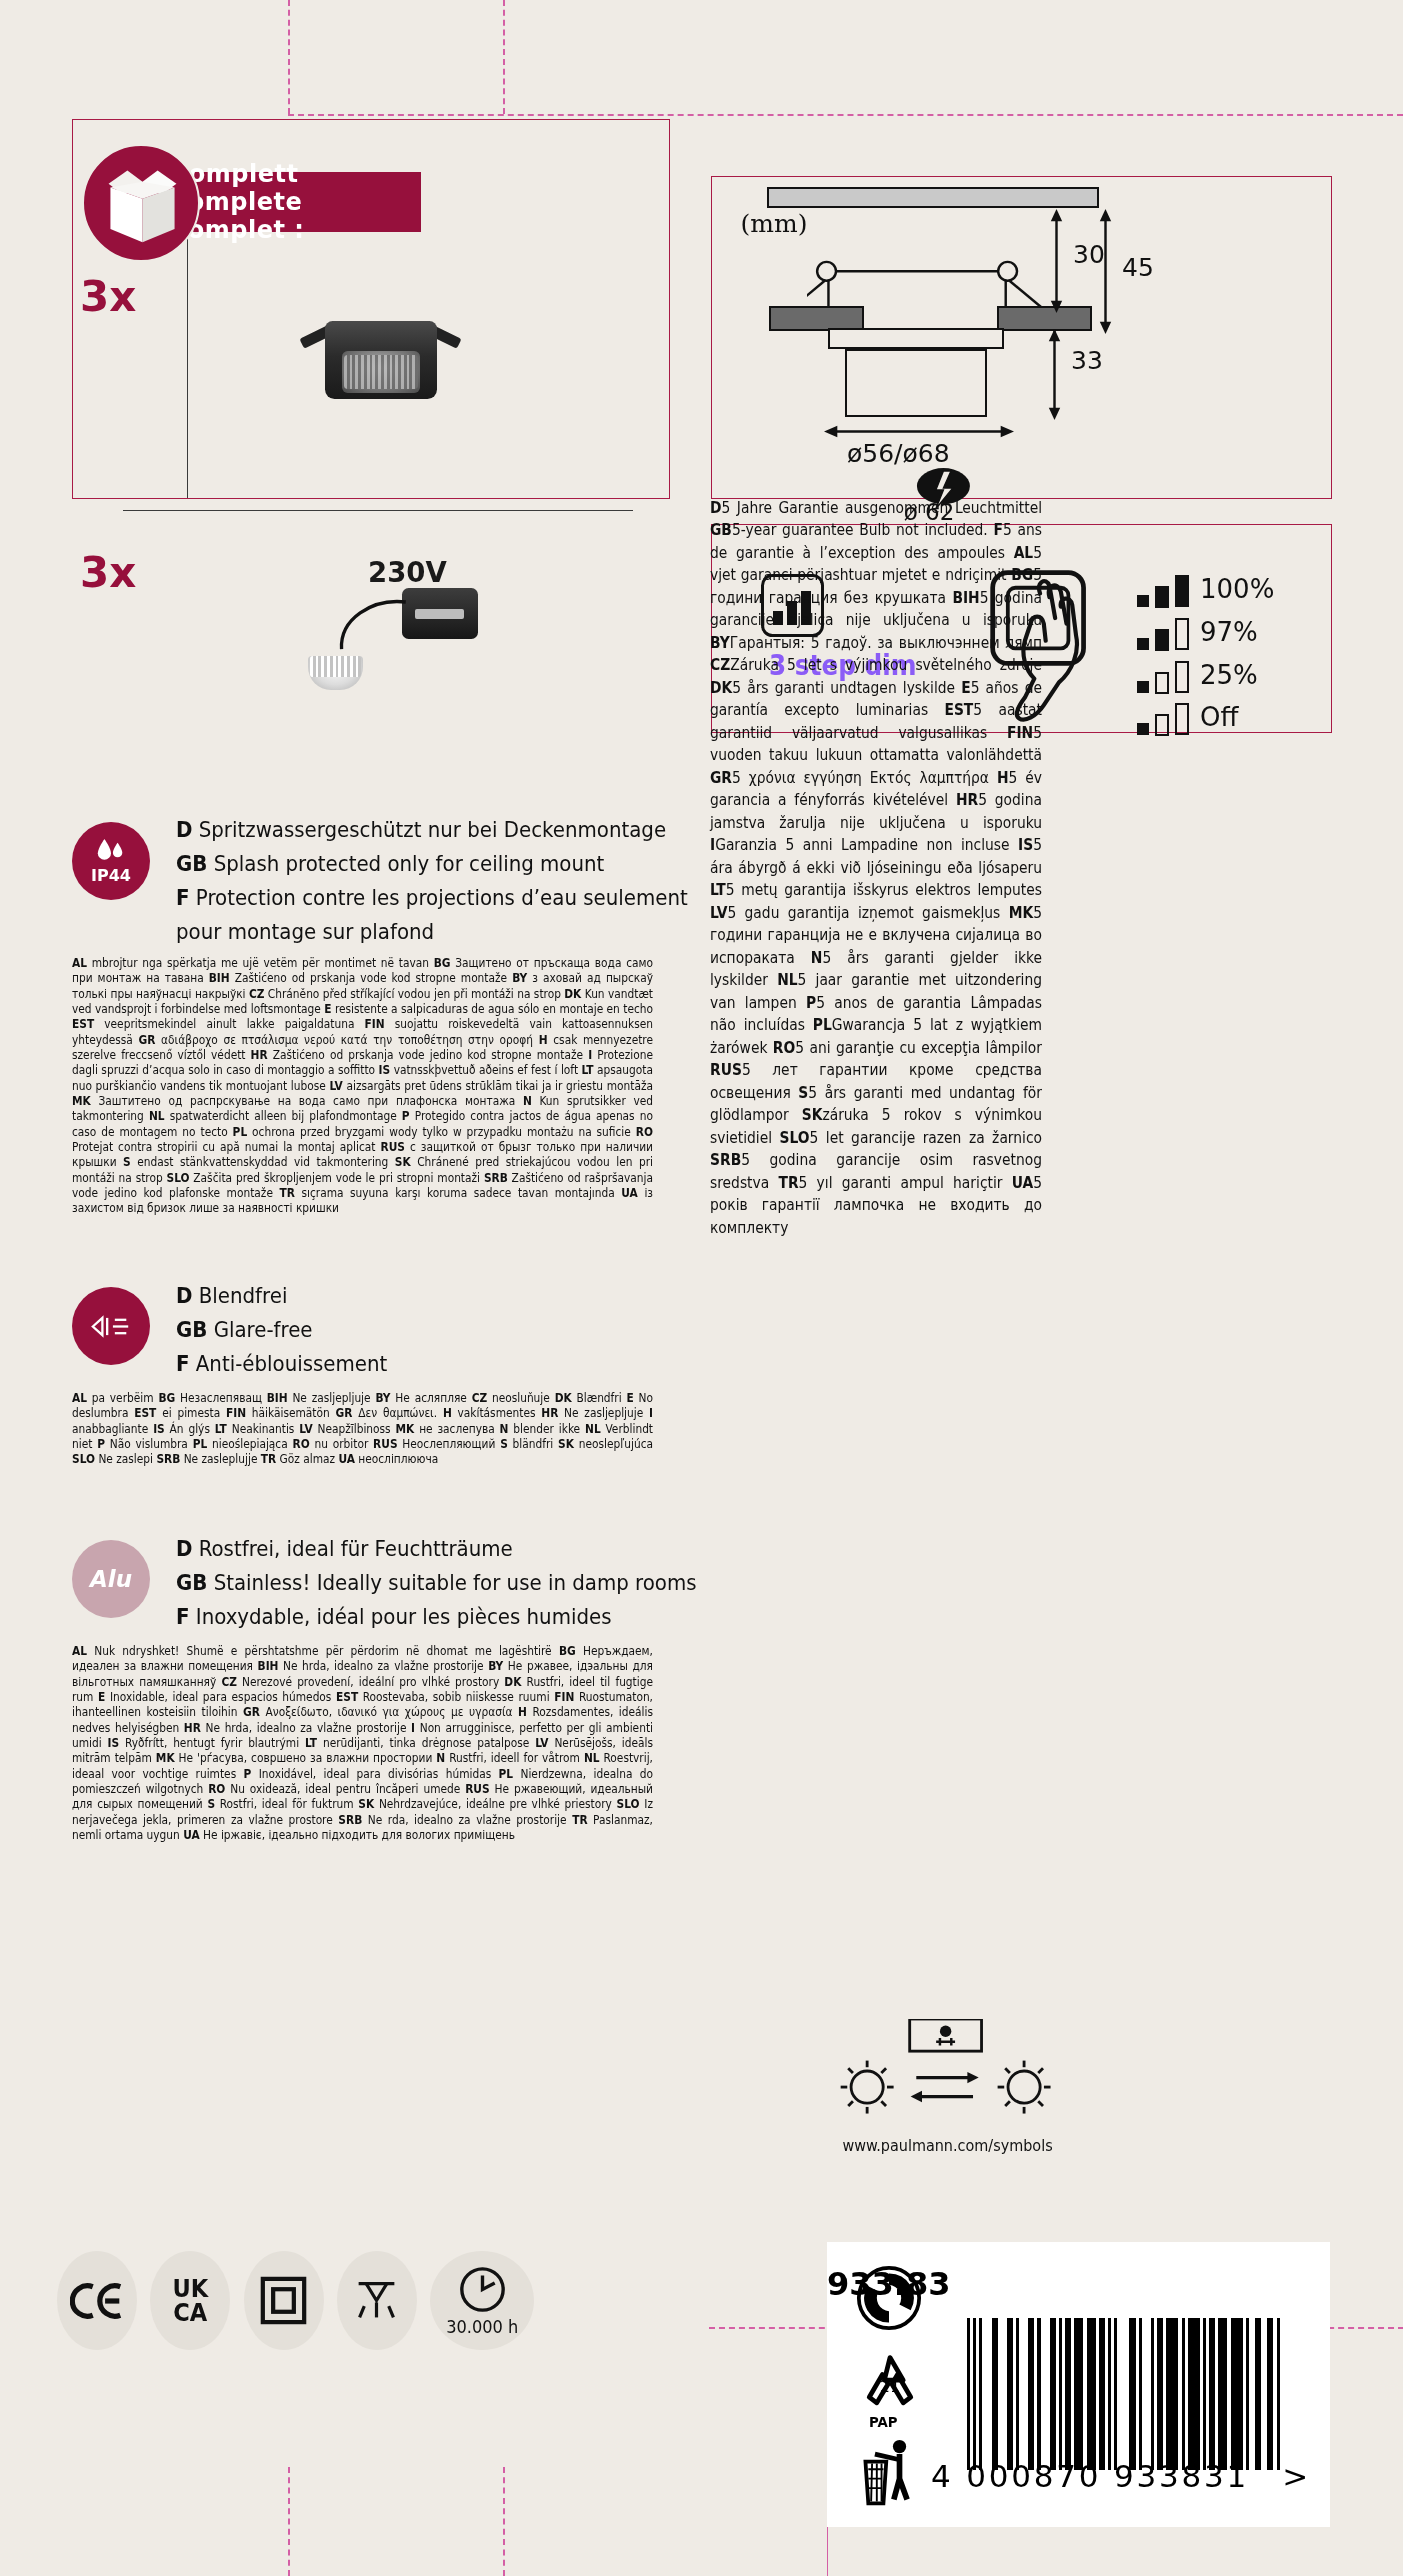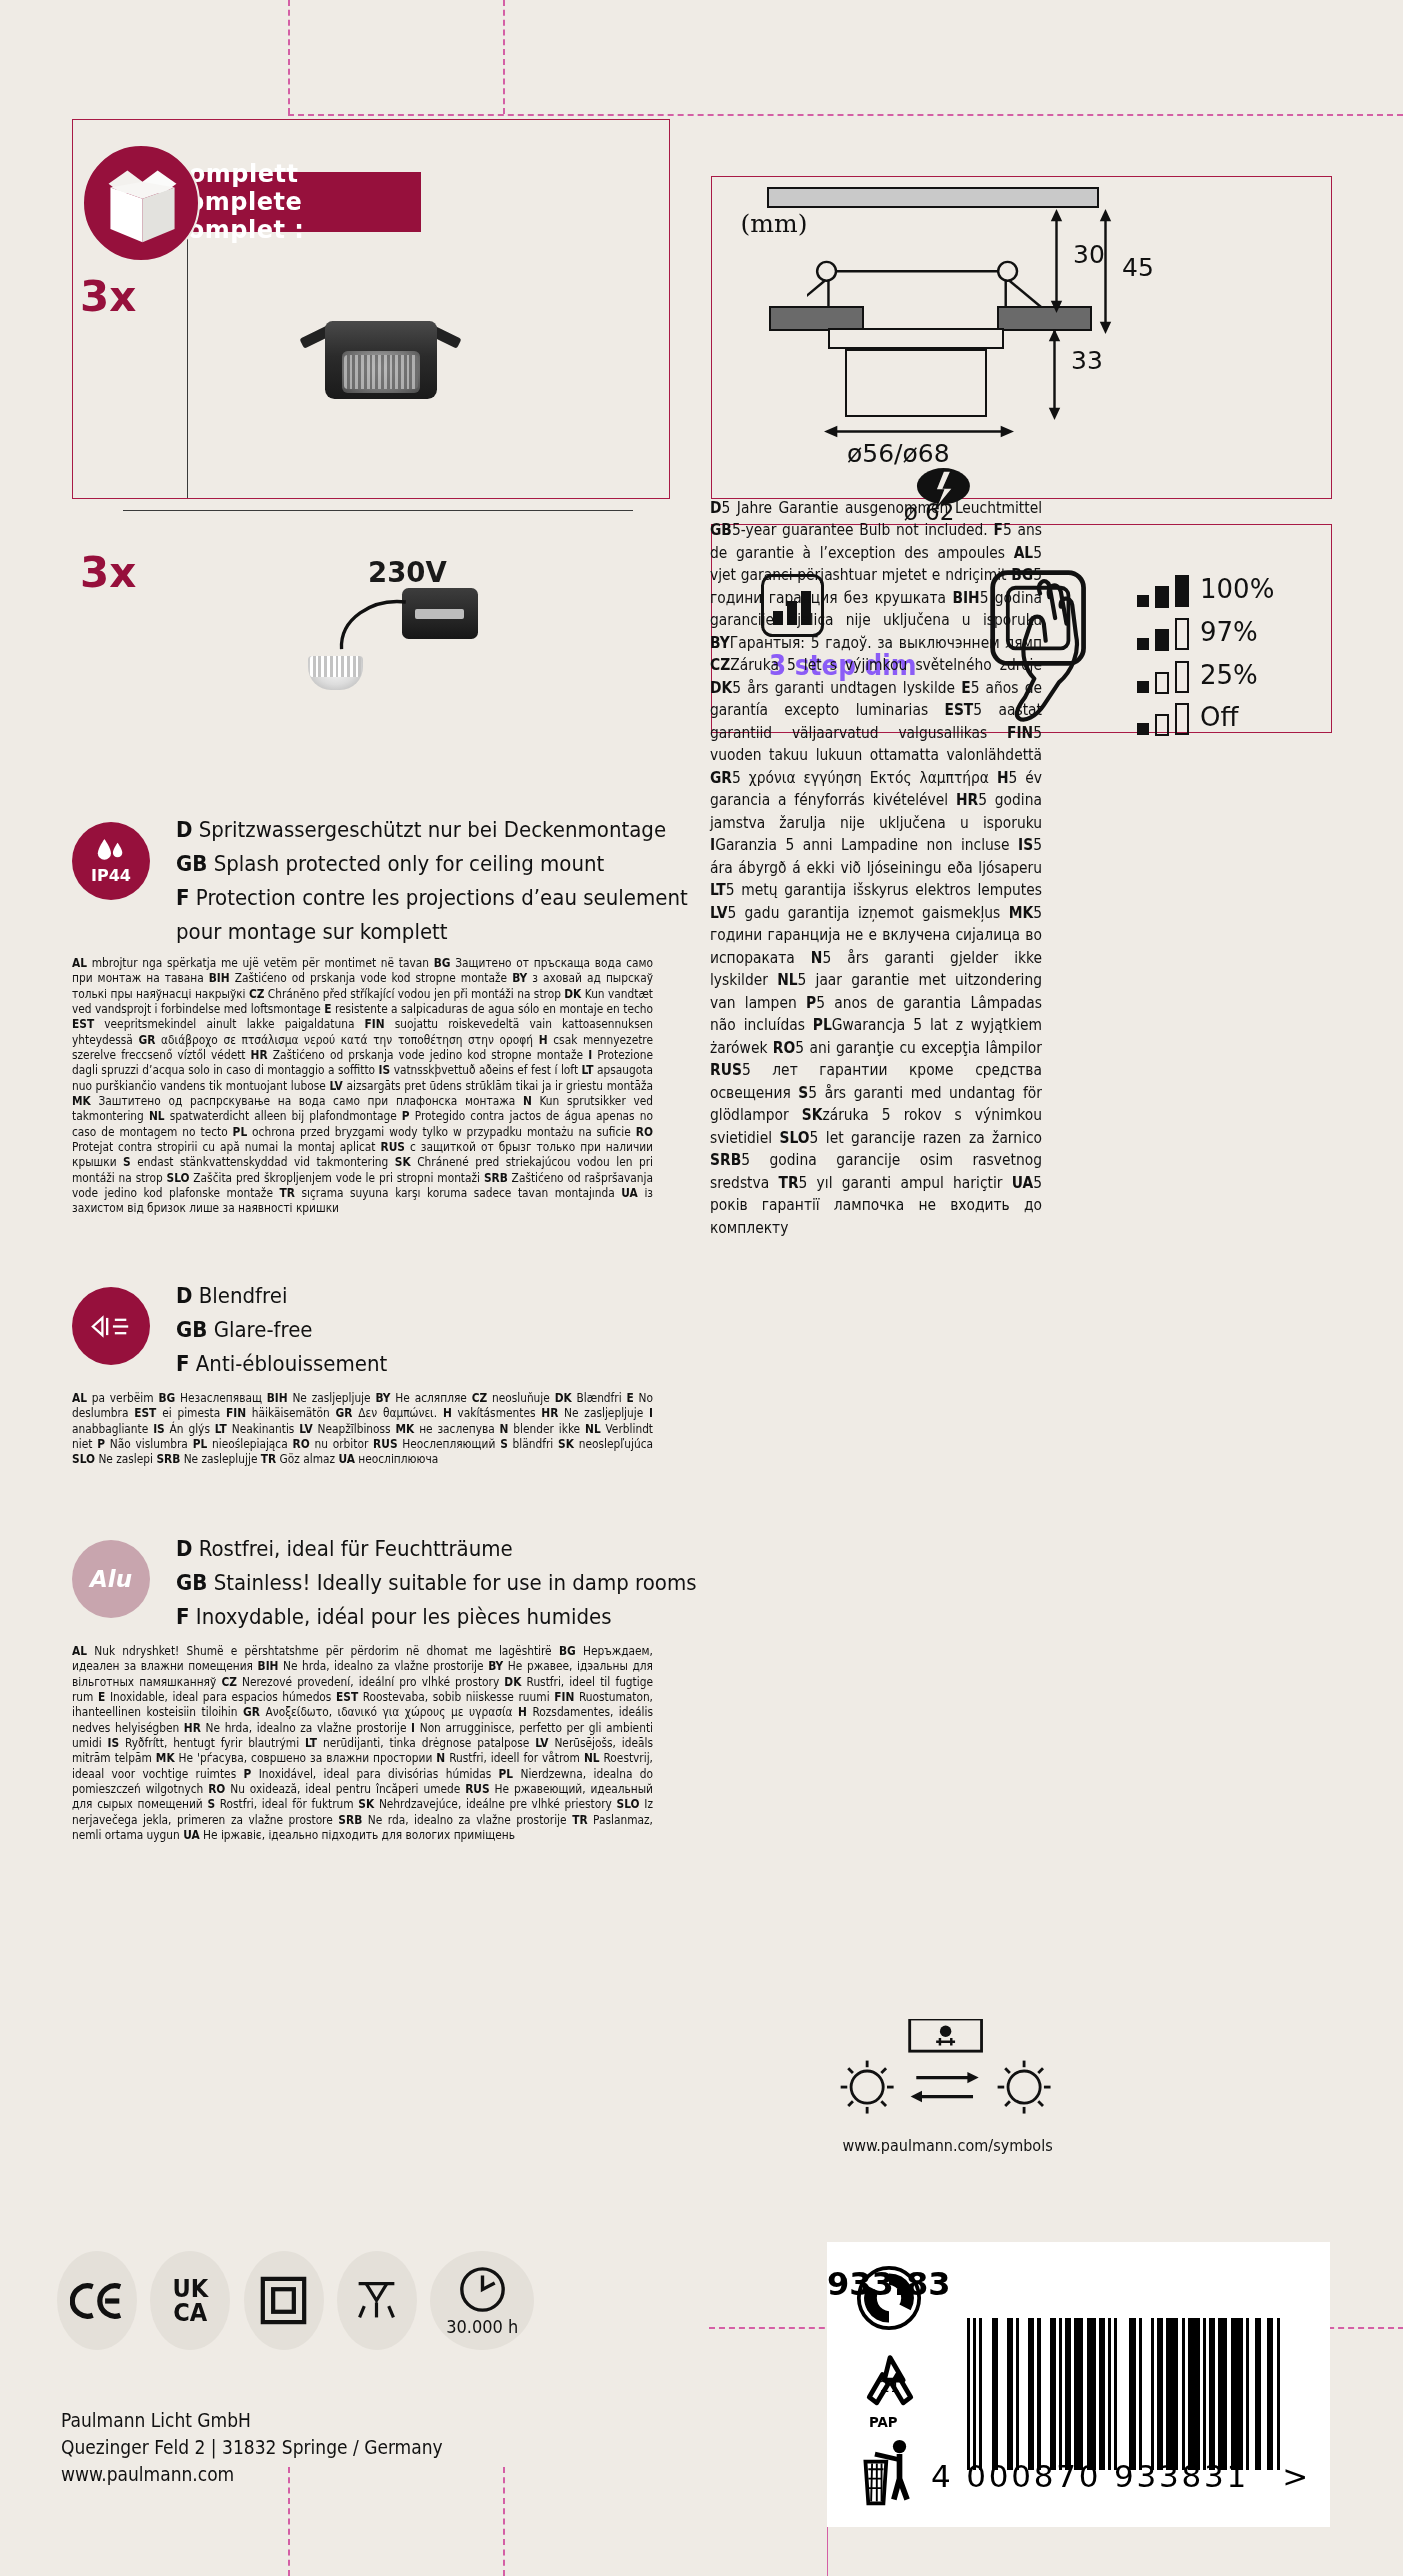--- a/index.html
+++ b/index.html
@@ -311,21 +311,21 @@
   </div>
   <div class="feat-line" style="left:176px; top:851px;">
     <b>GB</b>
     <span>Splash protected only for ceiling mount</span>
   </div>
   <div class="feat-line" style="left:176px; top:885px;">
     <b>F</b>
     <span>Protection contre les projections d’eau seulement</span>
   </div>
   <div class="feat-line" style="left:176px; top:919px;">
-    <span>pour montage sur komplett</span>
+    <span>pour montage sur plafond</span>
   </div>
   <div class="micro" style="left:72px; top:956px; width:581px;"><b>AL</b> mbrojtur nga spërkatja me ujë vetëm për montimet në tavan <b>BG</b> Защитено от пръскаща вода само при монтаж на тавана <b>BIH</b> Zaštićeno od prskanja vode kod stropne montaže <b>BY</b> з аховай ад пырскаў толькі пры наяўнасці накрыўкі <b>CZ</b> Chráněno před stříkající vodou jen při montáži na strop <b>DK</b> Kun vandtæt ved vandsprojt i forbindelse med loftsmontage <b>E</b> resistente a salpicaduras de agua sólo en montaje en techo <b>EST</b> veepritsmekindel ainult lakke paigaldatuna <b>FIN</b> suojattu roiskevedeltä vain kattoasennuksen yhteydessä <b>GR</b> αδιάβροχο σε πτσάλισμα νερού κατά την τοποθέτηση στην οροφή <b>H</b> csak mennyezetre szerelve freccsenő víztől védett <b>HR</b> Zaštićeno od prskanja vode jedino kod stropne montaže <b>I</b> Protezione dagli spruzzi d’acqua solo in caso di montaggio a soffitto <b>IS</b> vatnsskþvettuð aðeins ef fest í loft <b>LT</b> apsaugota nuo purškiančio vandens tik montuojant lubose <b>LV</b> aizsargāts pret ūdens strūklām tikai ja ir griestu montāža <b>MK</b> Заштитено од распрскување на вода само при плафонска монтажа <b>N</b> Kun sprutsikker ved takmontering <b>NL</b> spatwaterdicht alleen bij plafondmontage <b>P</b> Protegido contra jactos de água apenas no caso de montagem no tecto <b>PL</b> ochrona przed bryzgami wody tylko w przypadku montażu na suficie <b>RO</b> Protejat contra stropirii cu apă numai la montaj aplicat <b>RUS</b> с защиткой от брызг только при наличии крышки <b>S</b> endast stänkvattenskyddad vid takmontering <b>SK</b> Chránené pred striekajúcou vodou len pri montáži na strop <b>SLO</b> Zaščita pred škropljenjem vode le pri stropni montaži <b>SRB</b> Zaštićeno od rašpršavanja vode jedino kod plafonske montaže <b>TR</b> sıçrama suyuna karşı koruma sadece tavan montajında <b>UA</b> із захистом від бризок лише за наявності кришки</div>
 
   <div class="badge" style="left:72px; top:1287px;">
     <svg width="44" height="25" viewBox="0 0 46 26">
       <polygon points="4,13 14,4 14,22" fill="none" stroke="#fff" stroke-width="2.4"></polygon>
       <line x1="19" y1="4" x2="19" y2="22" stroke="#fff" stroke-width="2.4"></line>
       <line x1="25" y1="13" x2="41" y2="13" stroke="#fff" stroke-width="2.4"></line>
       <line x1="27" y1="6" x2="39" y2="6" stroke="#fff" stroke-width="2.4"></line>
       <line x1="27" y1="20" x2="39" y2="20" stroke="#fff" stroke-width="2.4"></line>
@@ -440,25 +440,20 @@
     <div class="cert" style="width:104px;">
       <svg style="position:absolute; left:23px; top:15px;" width="59" height="47" viewBox="0 0 62 50">
         <circle cx="31" cy="25" r="22" fill="none" stroke="#111" stroke-width="3.6"></circle>
         <path d="M31,10 L31,25 L44,18" fill="none" stroke="#111" stroke-width="3.6"></path>
       </svg>
       <div style="position:absolute; left:0; right:0; bottom:13.3px; text-align:center; font-size:18px; color:#111;
                   font-family:'DejaVu Sans Condensed','DejaVu Sans', sans-serif;">30.000 h</div>
     </div>
   </div>
 
-  <div id="company">
-    <div>Paulmann Licht GmbH</div>
-    <div>Quezinger Feld 2 | 31832 Springe / Germany</div>
-    <div>www.paulmann.com</div>
-  </div>
 
   <div id="barcode-block">
 
     <div id="artnum">933.83</div>
 
     <svg class="recy" style="top:23px;" width="66" height="66" viewBox="0 0 70 70">
       <circle cx="35" cy="35" r="32" fill="none" stroke="#000" stroke-width="4"></circle>
       <path d="M35,9 A26,26 0 0 1 58,48 L46,42 A14,14 0 0 0 35,21 Z" fill="#000"></path>
       <path d="M35,61 A26,26 0 0 1 12,22 L24,28 A14,14 0 0 0 35,49 Z" fill="#000"></path>
     </svg>

